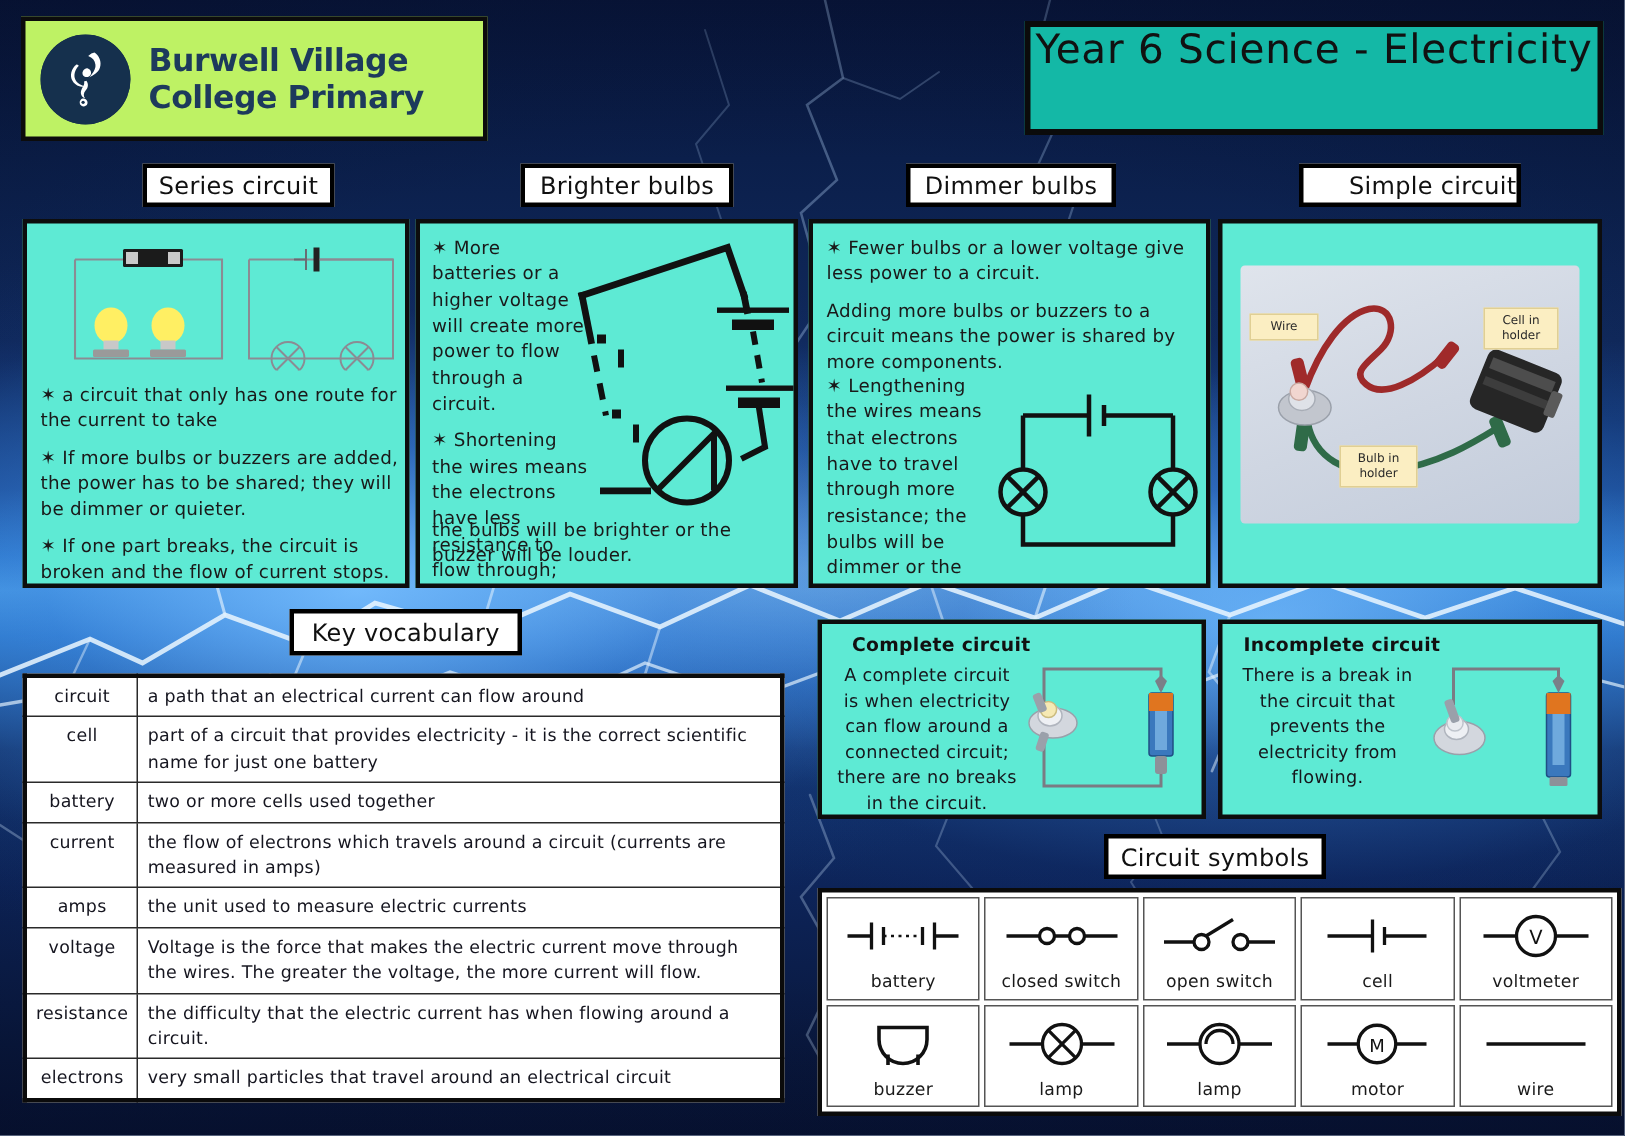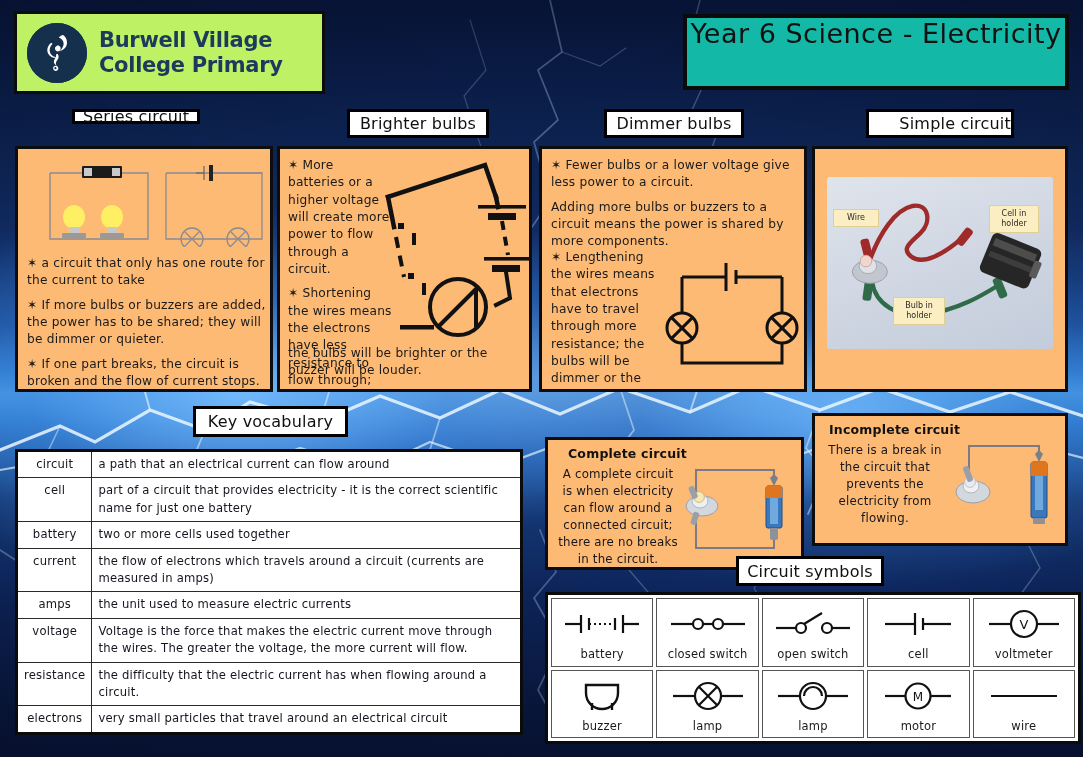--- a/index.html
+++ b/index.html
@@ -40,21 +40,21 @@
     position: absolute;
     background: #ffffff;
     border: 3px solid #000000;
     display: flex; align-items: center; justify-content: center;
     font-family: "DejaVu Sans", sans-serif;
     color: #101010;
     z-index: 6;
   }
   .panel {
     position: absolute;
-    background: #fdba74;
+    background: #5eead4;
     border: 3px solid #0d0d0d;
     z-index: 5;
     overflow: hidden;
   }
   .hand { font-family: "DejaVu Sans", sans-serif; letter-spacing: 0.2px; }
 
   
   #logo-box {
     position: absolute; left: 14px; top: 11px;
     width: 311px; height: 83px;
@@ -201,21 +201,21 @@
     <div id="logo-text">
       <div>Burwell Village</div>
       <div>College Primary</div>
     </div>
   </div>
 
   <div id="title-box">
     <span id="title-text" class="hand">Year 6 Science - Electricity</span>
   </div>
 
-  <div class="label-box sec-label hand" style="left:72px;top:109px;width:128px;height:15px;">
+  <div class="label-box sec-label hand" style="left:95px;top:109px;width:128px;height:29px;">
     <span>Series circuit</span>
   </div>
   <div class="label-box sec-label hand" style="left:347px;top:109px;width:142px;height:29px;">
     <span>Brighter bulbs</span>
   </div>
   <div class="label-box sec-label hand" style="left:604px;top:109px;width:140px;height:29px;">
     <span>Dimmer bulbs</span>
   </div>
   <div class="label-box sec-label hand" style="left:866px;top:109px;width:148px;height:29px;justify-content:flex-end;">
     <span>Simple circuit</span>
@@ -423,21 +423,21 @@
           <td class="term">resistance</td>
           <td>the difficulty that the electric current has when flowing around a circuit.</td>
         </tr>
         <tr>
           <td class="term">electrons</td>
           <td>very small particles that travel around an electrical circuit</td>
         </tr>
       </tbody>
   </table>
 
-  <div class="panel" style="left:545px;top:413px;width:259px;height:133px;margin-top:24px;">
+  <div class="panel" style="left:545px;top:413px;width:259px;height:133px;">
     <div class="hand" style="position:absolute;left:20px;top:6px;font-size:12.5px;font-weight:600;color:#111;">Complete circuit</div>
     <div class="hand" style="position:absolute;left:8px;top:26px;width:124px;font-size:11.8px;line-height:1.45;color:#16161c;text-align:center;">A complete circuit is when electricity can flow around a connected circuit; there are no breaks in the circuit.</div>
     <div style="position:absolute;left:130px;top:16px;width:120px;height:108px;">
       <svg width="120" height="108" viewBox="0 0 120 108">
         <g stroke="#7b7b83" stroke-width="2" fill="none">
           <path d="M18,38 L18,14 L96,14 L96,28"></path>
           <path d="M18,58 L18,92 L96,92 L96,74"></path>
         </g>
 
         <ellipse cx="24" cy="50" rx="16" ry="10" fill="#d3d7de" stroke="#9aa0aa" stroke-width="1"></ellipse>

